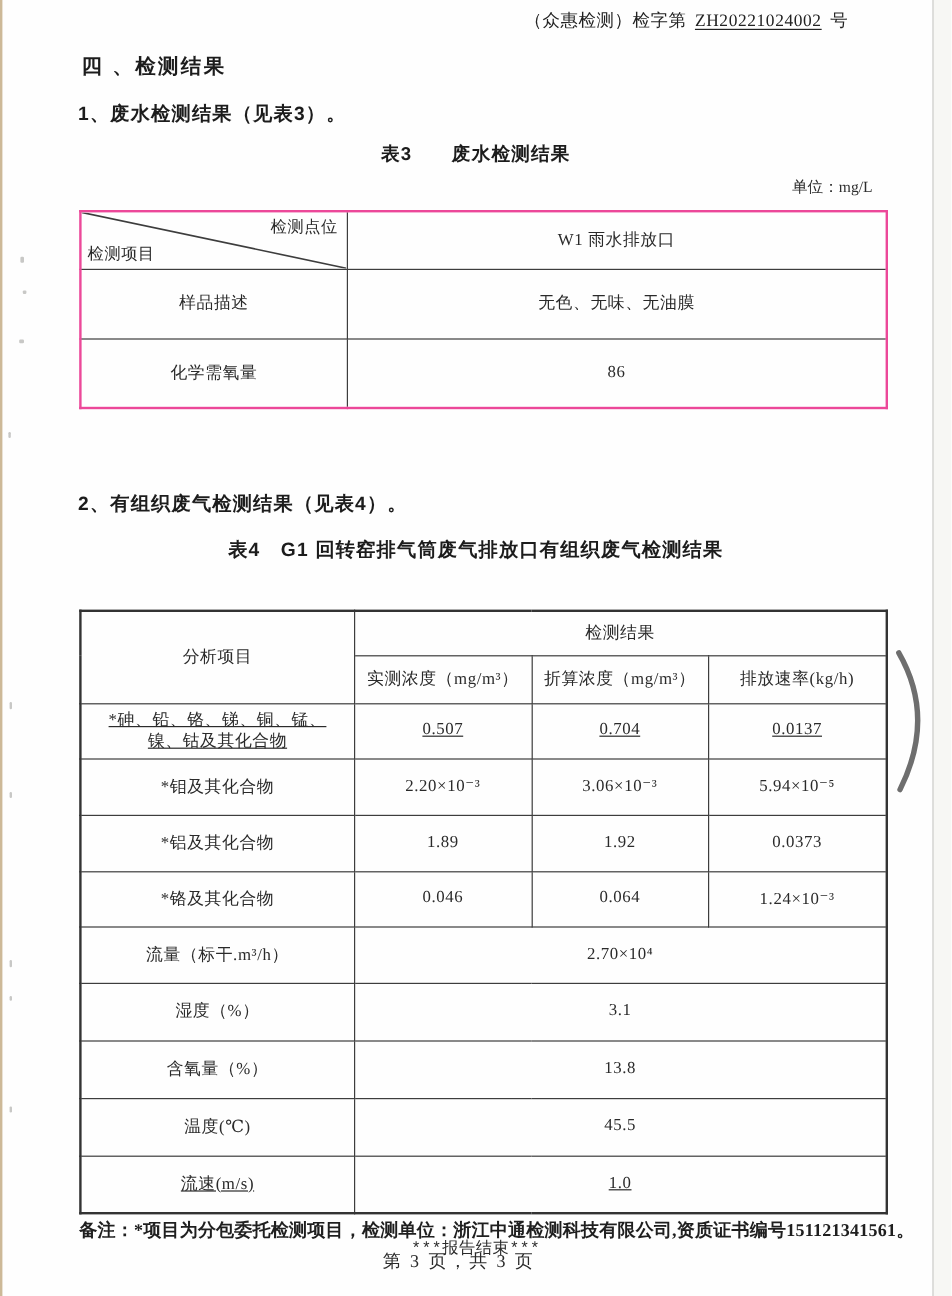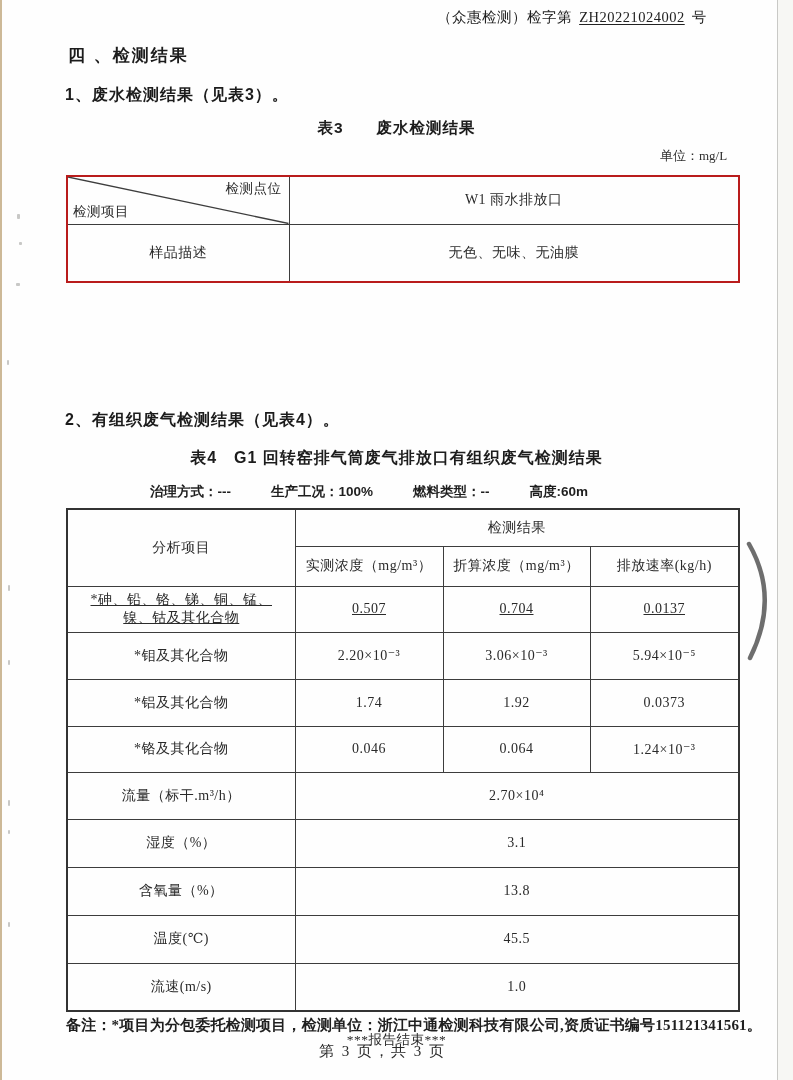--- a/index.html
+++ b/index.html
@@ -47,35 +47,35 @@
   }
 
   
   table { border-collapse:collapse; table-layout:fixed; position:absolute; background:transparent; }
   td {
     border:1.5px solid #3d3d3d;
     text-align:center; vertical-align:middle;
     font-size:14px; color:#2a2a2a; letter-spacing:.5px;
     padding:2px 6px; overflow:hidden;
   }
-  .t3 { left:66px; top:175px; width:672px; border:2px solid #b91c1c; }
+  .t3 { left:66px; top:175px; width:672px; border:2px solid #ec4899; }
   .t4 { left:66px; top:508px; width:672px; border:2px solid #333; }
 
   .corner-cell { position:relative; padding:0; }
   .corner-cell svg { position:absolute; left:0; top:0; width:100%; height:100%; }
   .corner-top    { position:absolute; top:3px; right:7px;  font-size:13.5px; }
   .corner-bottom { position:absolute; bottom:3px; left:5px; font-size:13.5px; }
 
   .footer-remark {
     position:absolute; top:1016px; left:66px; width:700px;
     font-size:15px; font-weight:600; color:#1f1f1f; white-space:nowrap; letter-spacing:.2px;
   }
   .footer-end {
     position:absolute; top:1031px; left:0; width:793px; text-align:center;
-    font-size:13.5px; color:#2a2a2a; letter-spacing:.5px;
+    font-size:13.5px; color:#2a2a2a; letter-spacing:.5px;font-family:Liberation Mono, monospace;
   }
   .footer-page {
     position:absolute; top:1042px; left:-14px; width:793px; text-align:center;
     font-size:15px; color:#2a2a2a; letter-spacing:2px;
   }
 </style>
 </head>
 <body>
 
 <div class="page">
@@ -120,32 +120,30 @@
         </svg>
         <span class="corner-top">检测点位</span>
         <span class="corner-bottom">检测项目</span>
       </td>
       <td>W1 雨水排放口</td>
     </tr>
     <tr style="height:58px;margin-top:40px;">
       <td>样品描述</td>
       <td>无色、无味、无油膜</td>
     </tr>
+    <tr style="height:58px;">
+      <td>化学需氧量</td>
+      <td>86</td>
+    </tr>
   </tbody>
     </table>
 
   <div class="heading h-sub2">2、有组织废气检测结果（见表4）。</div>
   <div class="heading h-t4title">表4　G1 回转窑排气筒废气排放口有组织废气检测结果</div>
 
-  <div class="t4-info">
-    <span>治理方式：---</span>
-    <span>生产工况：100%</span>
-    <span>燃料类型：--</span>
-    <span>高度:60m</span>
-  </div>
 
   <table class="t4">
     <colgroup>
       <col style="width:228px">
         <col style="width:148px">
         <col style="width:147px">
         <col style="width:149px">
     </colgroup>
     <tbody>
         <tr style="height:37px;">
@@ -164,21 +162,21 @@
       <td>0.0137</td>
     </tr>
     <tr style="height:47px;">
       <td>*钼及其化合物</td>
       <td>2.20×10⁻³</td>
       <td>3.06×10⁻³</td>
       <td>5.94×10⁻⁵</td>
     </tr>
     <tr style="height:47px;">
       <td>*铝及其化合物</td>
-      <td>1.74</td>
+      <td>1.89</td>
       <td>1.92</td>
       <td>0.0373</td>
     </tr>
     <tr style="height:46px;">
       <td>*铬及其化合物</td>
       <td>0.046</td>
       <td>0.064</td>
       <td>1.24×10⁻³</td>
     </tr>
     <tr style="height:47px;">
@@ -190,21 +188,21 @@
       <td colspan="3">3.1</td>
     </tr>
     <tr style="height:48px;">
       <td>含氧量（%）</td>
       <td colspan="3">13.8</td>
     </tr>
     <tr style="height:48px;">
       <td>温度(℃)</td>
       <td colspan="3">45.5</td>
     </tr>
-    <tr style="height:48px;">
+    <tr style="height:48px;text-decoration:underline;">
       <td>流速(m/s)</td>
       <td colspan="3">1.0</td>
     </tr>
   </tbody>
     </table>
 
   <div class="footer-remark">备注：*项目为分包委托检测项目，检测单位：浙江中通检测科技有限公司,资质证书编号151121341561。</div>
   <div class="footer-end">***报告结束***</div>
   <div class="footer-page">第 3 页，共 3 页</div>
 

